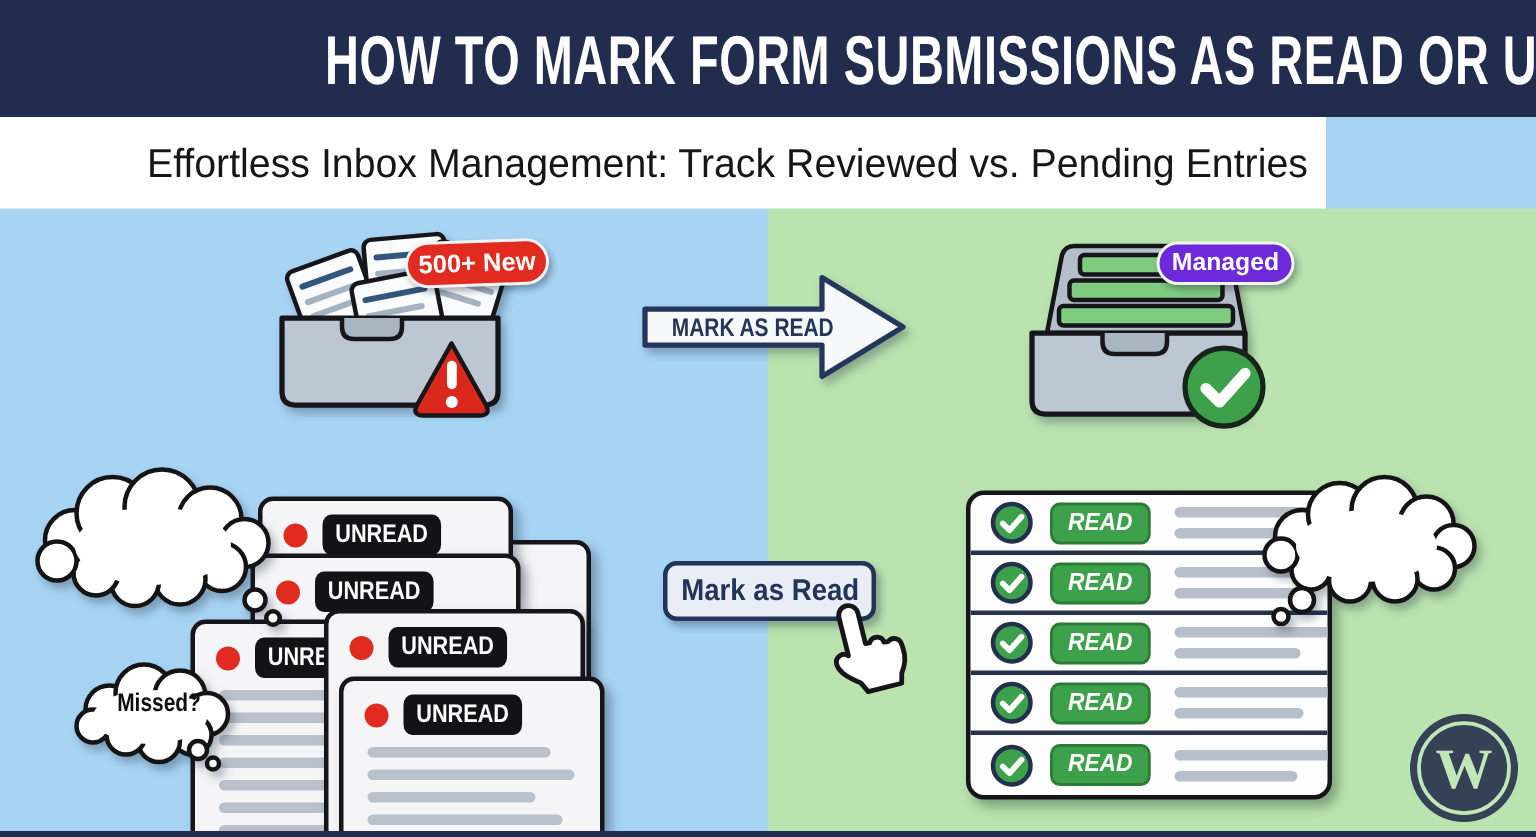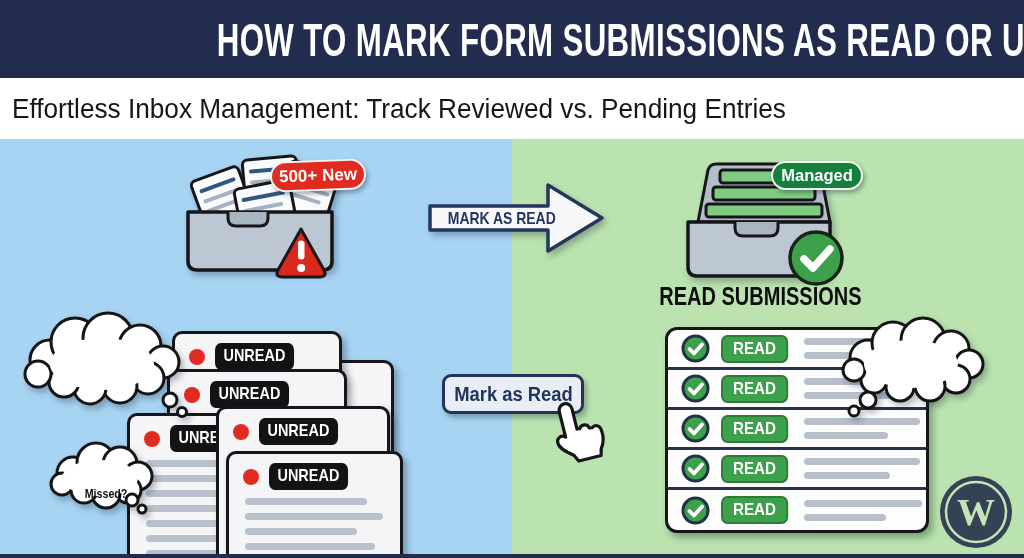--- a/index.html
+++ b/index.html
@@ -3,54 +3,54 @@
 <meta charset="utf-8">
 <style>
   * { box-sizing: border-box; margin: 0; padding: 0; }
   body { background:#555; font-family:"Liberation Sans","DejaVu Sans",sans-serif; }
   .stage { position:relative; width:1024px; height:558px; margin:0 auto; overflow:hidden; background:#a7d4f3; }
 
   
   .hdr { position:absolute; left:0; top:0; width:1024px; height:78px; background:#222c4e; text-align:center; line-height:80px; z-index:40; }
   .hdr-title { display:inline-block; color:#fff; font-weight:bold; font-size:46px; letter-spacing:.5px;
                transform:scaleX(.68); transform-origin:center; white-space:nowrap; }
-  .subbar { position:absolute; left:0; top:78px; width:1024px; height:61px; background:#ffffff; text-align:left; line-height:62px; z-index:40; }
+  .subbar { position:absolute; left:0; top:78px; width:884px; height:61px; background:#ffffff; text-align:right; line-height:62px; z-index:40; }
   .subtitle { display:inline-block; color:#161616; font-size:27px; transform:scaleX(.97); transform-origin:center; white-space:nowrap; }
 
   
   .half-left  { position:absolute; left:0;   top:139px; width:512px; height:419px; background:#a7d4f3; }
   .half-right { position:absolute; left:512px; top:139px; width:512px; height:419px; background:#bae3af; }
   .bottom-strip { position:absolute; left:0; top:554px; width:1024px; height:4px; background:#222c4e; z-index:60; }
 
   
   .sq { display:inline-block; transform-origin:center; white-space:nowrap; }
 
   
   .sec-label { position:absolute; text-align:center; font-weight:bold; font-size:25px; color:#0e0e0e; z-index:8; }
   .sec-label .sq { transform:scaleX(.8); }
 
   
   .pill { position:absolute; color:#fff; font-weight:bold; text-align:center; border-radius:16px;
           box-shadow:2px 3px 4px rgba(20,30,50,.35); z-index:9; white-space:nowrap; }
   .pill-red   { background:#e12b20; border:2px solid #f3f3f3; }
-  .pill-green { background:#15803d; border:2px solid #eef6ee; }
+  .pill-green { background:#6d28d9; border:2px solid #eef6ee; }
 
   
   .card { position:absolute; background:#f5f5f7; border:3px solid #15151a; border-radius:10px;
           box-shadow:4px 5px 7px rgba(20,30,50,.35); }
   .card-head { display:flex; align-items:center; gap:10px; padding:9px 0 0 14px; }
   .dot { width:16px; height:16px; border-radius:50%; background:#e12b20; flex:0 0 auto; }
   .ubadge { background:#131316; color:#fff; font-weight:bold; font-size:17px; padding:3px 10px 4px;
             border-radius:7px; transform:scaleX(.85); transform-origin:left center; white-space:nowrap; }
   .cline { height:7px; background:#b9c1cd; border-radius:4px; margin:8px 0 0 16px; }
 
   
-  .panel { position:absolute; left:665px; top:327px; width:264px; height:206px; background:#fdfdfe;
+  .panel { position:absolute; left:644px; top:327px; width:244px; height:206px; background:#fdfdfe;
            border:3px solid #15151a; border-radius:12px; box-shadow:4px 5px 7px rgba(20,40,25,.35);
-           overflow:hidden; z-index:5; }
+           overflow:hidden; z-index:5;font-style:italic; }
   .prow { height:40px; display:flex; align-items:center; gap:10px; padding-left:12px; border-bottom:3px solid #26314b; }
   .prow:last-child { border-bottom:none; }
   .rbadge { background:#3da04a; color:#fff; font-weight:bold; font-size:16.5px; padding:2px 11px 3px;
             border:2px solid #2c7c38; border-radius:7px; transform:scaleX(.92); transform-origin:left center; }
   .rlines { display:flex; flex-direction:column; gap:7px; }
   .rline { height:7px; background:#b7bfcb; border-radius:4px; }
 
   
   .arrow-text { position:absolute; left:436px; top:206px; width:122px; height:26px; line-height:26px;
                 text-align:center; font-weight:bold; font-size:17px; color:#25365c; z-index:6; }
@@ -195,21 +195,21 @@
       <circle cx="90" cy="38" r="14"></circle>
         <circle cx="80" cy="52" r="13"></circle>
         <circle cx="58" cy="56" r="14"></circle>
       <circle cx="36" cy="52" r="13"></circle>
         <circle cx="14" cy="46" r="11"></circle>
     </g>
     <ellipse cx="52" cy="40" rx="38" ry="18" fill="#fff"></ellipse>
     <circle cx="84" cy="62" r="6" fill="#fff" stroke="#141414" stroke-width="3"></circle>
     <circle cx="94" cy="71" r="4" fill="#fff" stroke="#141414" stroke-width="3"></circle>
   </svg>
-  <div class="cloud-text" style="left:53px; top:486px; width:106px; font-size:13px;">
+  <div class="cloud-text" style="left:53px; top:459px; width:106px; font-size:17px;">
     <span class="sq">Missed?</span>
   </div>
 
   <svg class="shadowed" style="left:428px; top:180px; z-index:5;" width="178" height="76" viewBox="0 0 178 76">
     <path d="M2 26 H120 V5 L174 38 L120 71 V50 H2 Z" fill="#f7f8fa" stroke="#25365c" stroke-width="3.5" stroke-linejoin="round"></path>
   </svg>
   <div class="arrow-text">
     <span class="sq">MARK AS READ</span>
   </div>
 
@@ -233,23 +233,20 @@
 
   <div class="pill pill-green" style="left:771px; top:161px; width:92px; height:29px; line-height:25px; font-size:16.5px;">
     <span>Managed</span>
   </div>
 
   <svg style="left:786px; top:228px; z-index:9;" width="60" height="60" viewBox="0 0 60 60">
     <circle cx="30" cy="30" r="26" fill="#3da04a" stroke="#17241a" stroke-width="3.5"></circle>
     <path d="M18 31 L27 40 L44 21" fill="none" stroke="#fff" stroke-width="7.5" stroke-linecap="round" stroke-linejoin="round"></path>
   </svg>
 
-  <div class="sec-label" style="left:630px; top:282px; width:260px;">
-    <span class="sq">READ SUBMISSIONS</span>
-  </div>
 
   <div class="panel">
     <div class="prow">
       <svg width="31" height="31" viewBox="0 0 31 31" style="position:static;">
           <circle cx="15.5" cy="15.5" r="12.5" fill="#3da04a" stroke="#22304d" stroke-width="3"></circle>
           <path d="M9.5 16 L14 20.5 L22 11.5" fill="none" stroke="#fff" stroke-width="3.8" stroke-linecap="round" stroke-linejoin="round"></path>
         </svg>
       <span class="rbadge">READ</span>
       <span class="rlines">
           <span class="rline" style="width:126px;"></span>

